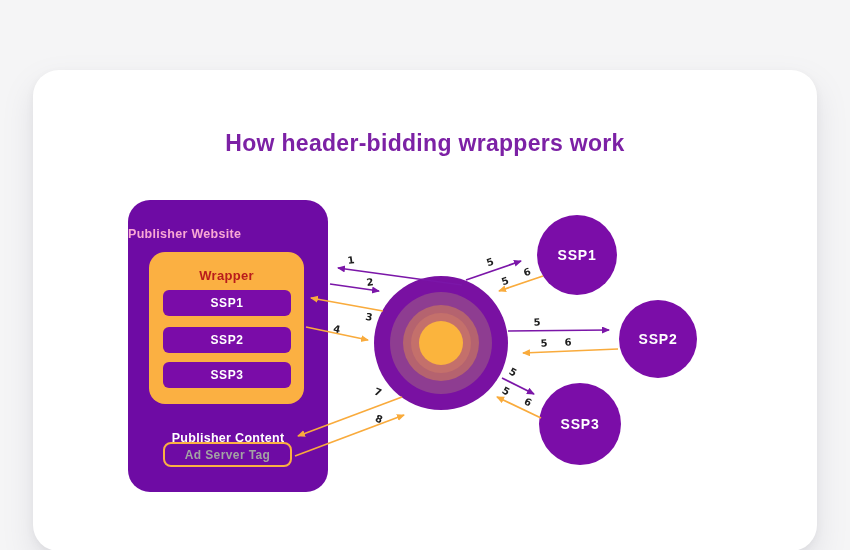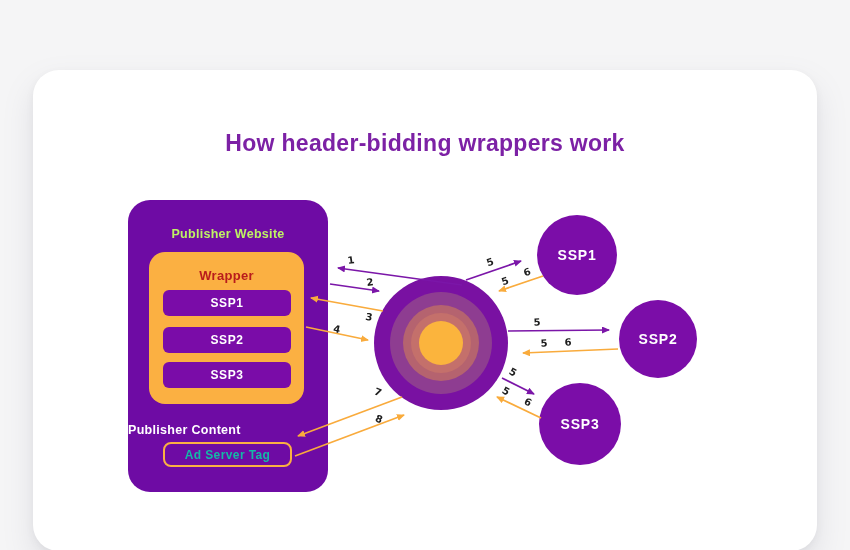--- a/index.html
+++ b/index.html
@@ -19,47 +19,47 @@
     position:absolute;left:33px;top:90px;width:784px;
     text-align:center;font-size:23px;font-weight:700;color:#7c21a5;
     letter-spacing:.3px;
   }
   
   .panel{
     position:absolute;left:128px;top:160px;width:200px;height:292px;
     background:#6e0ba4;border-radius:22px;
   }
   .panel-title{
-    position:absolute;top:27px;left:0;width:100%;text-align:center;
-    color:#bef264;font-size:12.5px;font-weight:700;letter-spacing:.3px;
+    position:absolute;top:27px;left:0;width:100%;text-align:left;
+    color:#f9a8d4;font-size:12.5px;font-weight:700;letter-spacing:.3px;
   }
   .wrapper-box{
     position:absolute;left:21px;top:52px;width:155px;height:152px;
     background:#fbb042;border-radius:16px;
   }
   .wrapper-title{
     position:absolute;top:16px;left:0;width:100%;text-align:center;
     color:#b91c1c;font-size:13px;font-weight:700;letter-spacing:.3px;
   }
   .ssp-row{
     position:absolute;left:14px;width:128px;height:26px;
     background:#7a0ca8;border-radius:6px;
     display:flex;align-items:center;justify-content:center;
     color:#fff;font-size:12px;font-weight:700;letter-spacing:.6px;
   }
   .ssp-row.r0{top:38px}.ssp-row.r1{top:75px}.ssp-row.r2{top:110px}
   .content-label{
-    position:absolute;top:223px;left:0;width:100%;
+    position:absolute;top:231px;left:0;width:100%;text-align:center;
     color:#ffffff;font-size:12.5px;font-weight:700;letter-spacing:.3px;
   }
   .ad-tag{
     position:absolute;left:35px;top:242px;width:125px;height:21px;
     border:2px solid #fbb042;border-radius:8px;
     display:flex;align-items:center;justify-content:center;
-    color:#14b8a6;font-size:12px;font-weight:700;letter-spacing:.4px;
+    color:#a3a3a3;font-size:12px;font-weight:700;letter-spacing:.4px;
   }
   
   .bullseye{position:absolute;left:374px;top:236px;width:134px;height:134px;}
   .ring{position:absolute;left:50%;top:50%;transform:translate(-50%,-50%);border-radius:50%;}
   .ring.d0{width:134px;height:134px}
   .ring.d1{width:102px;height:102px}
   .ring.d2{width:76px;height:76px}
   .ring.d3{width:60px;height:60px}
   .ring.d4{width:44px;height:44px}
   

